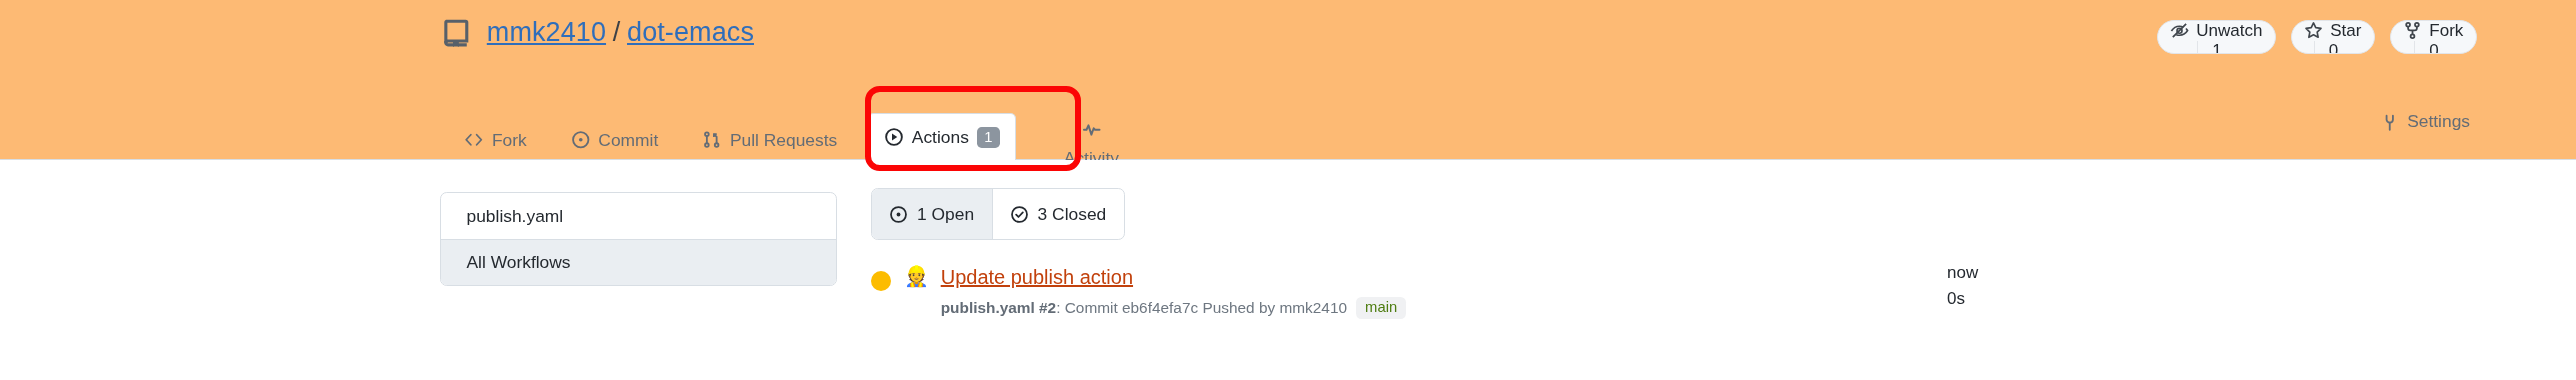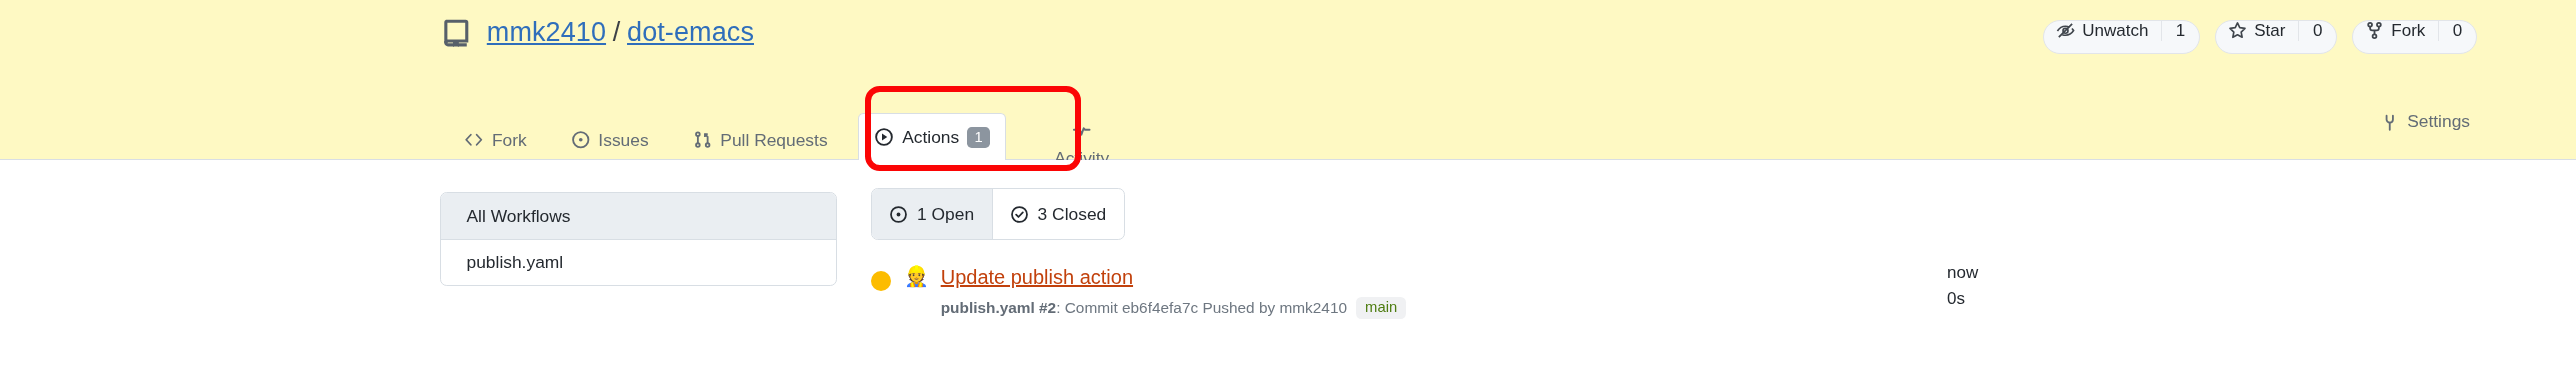--- a/index.html
+++ b/index.html
@@ -9,21 +9,21 @@
     width: 2576px; height: 380px;
     background: #ffffff;
     font-family: "Liberation Sans", "DejaVu Sans", sans-serif;
     -webkit-font-smoothing: antialiased;
   }
   .page { position: relative; width: 2576px; height: 380px; overflow: hidden; background:#ffffff; }
 
   
   .repo-header {
     position: absolute; left: 0; top: 0; width: 2576px; height: 160px;
-    background: #fef9c3;
+    background: #fdba74;
     border-bottom: 1.3px solid #d8dee4;
   }
   .repo-title-row {
     position: absolute; left: 441px; top: 17.4px;
     display: flex; align-items: center; gap: 14.8px;
   }
   .repo-icon { width: 31px; height: 31px; display:block; color:#57606a; flex:none; }
   .repo-path {
     font-size: 27px; line-height: 31px; letter-spacing: 0.1px;
     display: flex; align-items: baseline; gap: 6.7px; white-space: nowrap;
@@ -31,23 +31,24 @@
   .repo-owner { color: #2f6ebb; }
   .repo-sep { color: #3d4146; font-weight: 300; }
   .repo-name { color: #2f6ebb; }
 
   
   .repo-actions {
     position: absolute; right: 99px; top: 19.5px;
     display: flex; align-items: center; gap: 14.8px;
   }
   .btn-group {
-    display: flex; align-items: flex-start; height: 34px;
+    display: flex; align-items: center; height: 34px;
     border: 1.3px solid #e2e5e9; border-radius: 17px; overflow: hidden;
     background: #f6f8fa;
+    flex-direction: column;
   }
   .btn-main {
     display: flex; align-items: center; gap: 7.4px;
     padding: 0 12.7px 0 12px;
     font-size: 17px; color: #24292f; white-space: nowrap;
   }
   .btn-count {
     display: flex; align-items: center; justify-content: center;
     min-width: 38px; padding: 0 10.7px;
     border-left: 1.3px solid #e2e5e9;
@@ -243,21 +244,21 @@
         <span>Fork</span>
       </div>
 
       <div class="nav-item">
         <span>
           <svg width="19.5" height="19.5" viewBox="0 0 16 16" fill="none" stroke="currentColor" stroke-width="1.5">
             <circle cx="8" cy="8" r="6.3"></circle>
             <circle cx="8" cy="8" r="1.5" fill="currentColor" stroke="none"></circle>
           </svg>
         </span>
-        <span>Issues</span>
+        <span>Commit</span>
       </div>
 
       <div class="nav-item">
         <span>
           <svg width="19.5" height="19.5" viewBox="0 0 16 16" fill="none" stroke="currentColor" stroke-width="1.5">
             <circle cx="4" cy="12.4" r="1.5"></circle>
             <circle cx="4" cy="3.4" r="1.5"></circle>
             <path d="M4 4.9v6"></path>
             <circle cx="12" cy="12.4" r="1.5"></circle>
             <path d="M12 10.9V5.6L9.9 3.5"></path>
@@ -299,25 +300,25 @@
       <span>Settings</span>
     </div>
 
   </div>
 
   <div class="annotation-box" style="border-color: rgb(251, 5, 5);"></div>
 
   <div class="body-wrap">
 
     <div class="workflow-sidebar">
+      <div class="wf-item">
+        <span>publish.yaml</span>
+      </div>
       <div class="wf-item selected">
         <span>All Workflows</span>
-      </div>
-      <div class="wf-item">
-        <span>publish.yaml</span>
       </div>
     </div>
 
     <div class="run-filters">
       <div class="filter-tab selected">
         <span>
           <svg width="19" height="19" viewBox="0 0 16 16" fill="none" stroke="currentColor" stroke-width="1.5">
             <circle cx="8" cy="8" r="6.3"></circle>
             <circle cx="8" cy="8" r="1.6" fill="currentColor" stroke="none"></circle>
           </svg>

